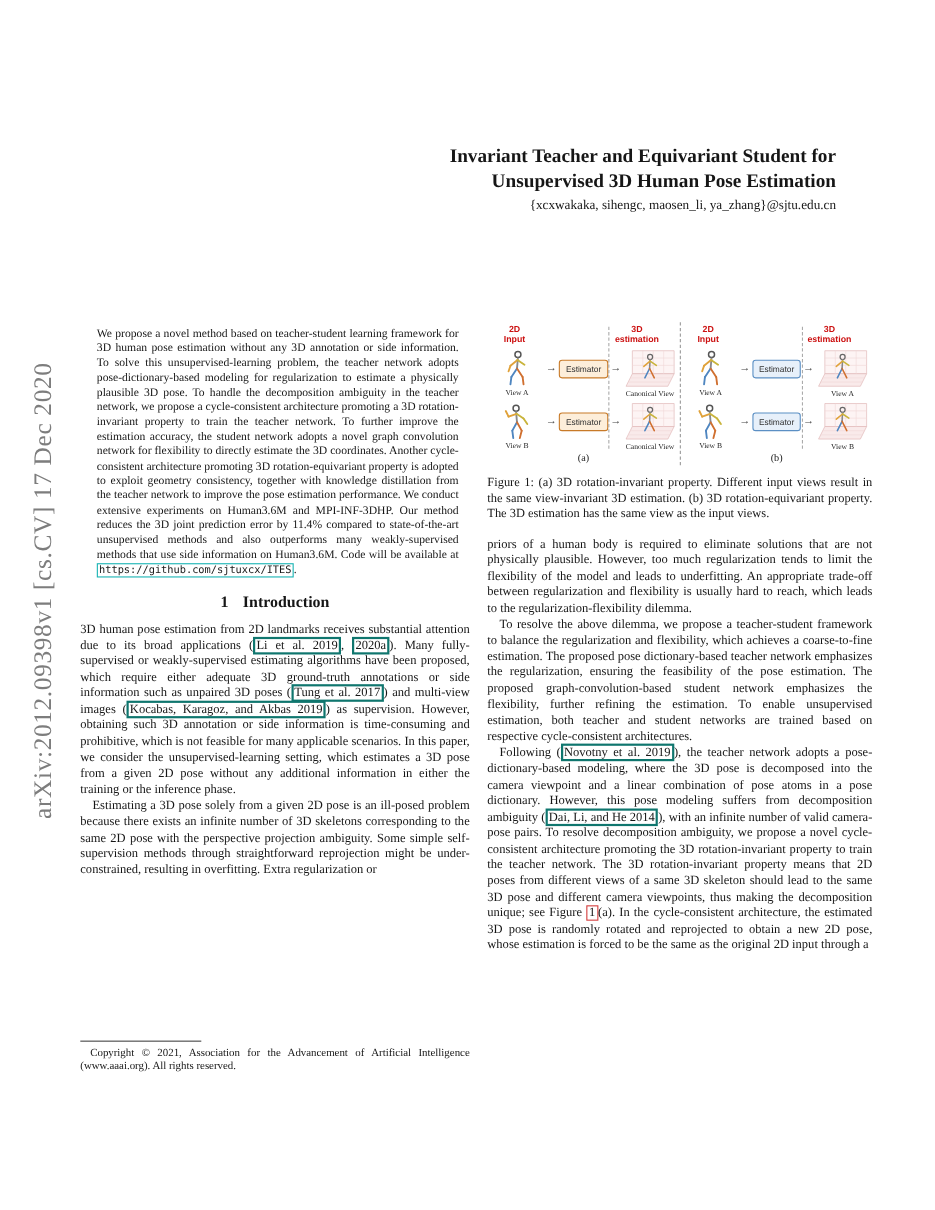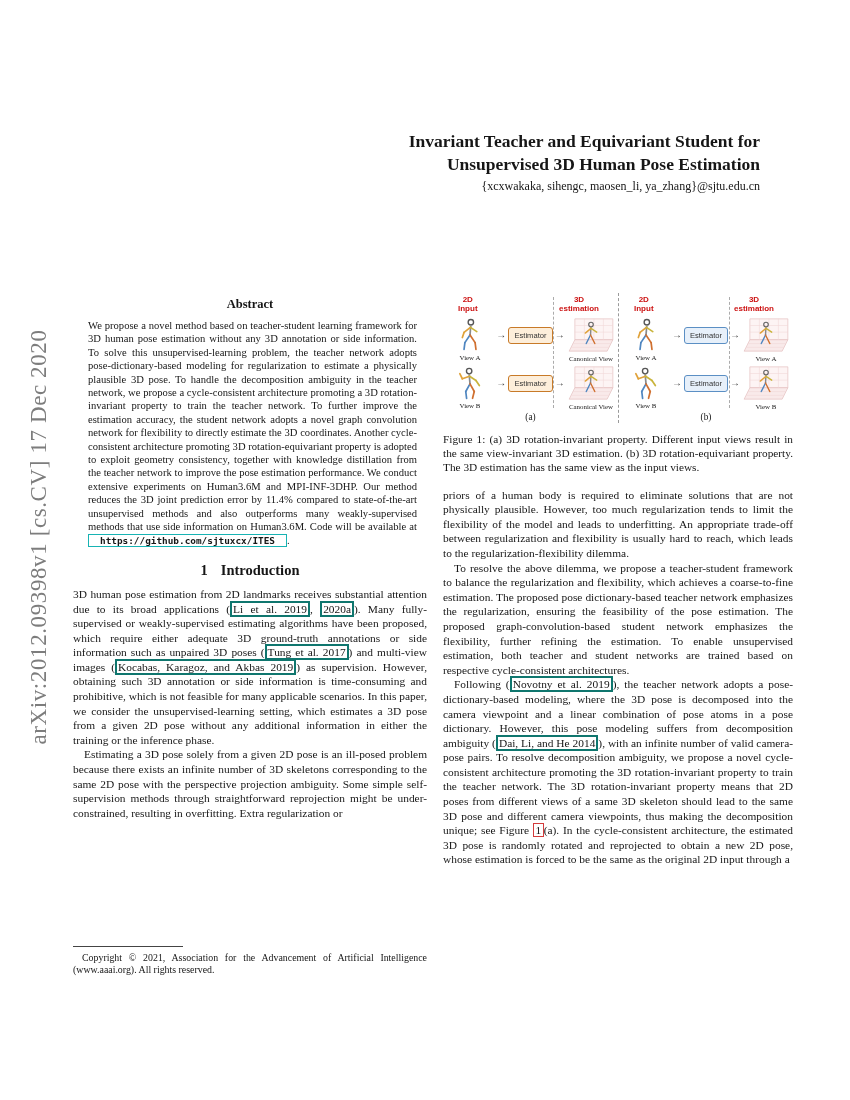--- a/index.html
+++ b/index.html
@@ -34,21 +34,21 @@
   .abstract-body { padding: 0 10px 0 15px; font-size: 10.6px; line-height: 13.4px; margin: 0; }
 
   .section-heading { text-align: center; font-weight: bold; font-size: 14.5px; margin: 15px 0 8px 0; }
   .section-heading .num { margin-right: 13px; }
 
   p.body { font-size: 11.4px; line-height: 14.6px; margin: 0; }
   p.indent { text-indent: 11px; }
 
   .cite { border: 2px solid #0f766e; padding: 0 1px; }
   .ref-red { border: 1px solid #d43c3c; padding: 0 1.5px; }
-  .url { font-family: "DejaVu Sans Mono", monospace; font-size: 9.4px; border: 1px solid #17b3b3; padding: 0 11px; font-weight: bold; }
+  .url { font-family: "DejaVu Sans Mono", monospace; font-size: 9.4px; border: 1px solid #17b3b3; padding: 0 1px; }
   a.linklike { color: inherit; text-decoration: none; cursor: pointer; }
 
   
   .footnote { position: absolute; left: 73px; top: 946px; width: 354px; font-size: 9.9px; line-height: 12.4px; text-align: justify; }
   .footnote-rule { width: 110px; border: 0; border-top: 1px solid #444; margin: 0 0 5px 0; }
   .footnote p { margin: 0; text-indent: 9px; }
 
   
   .figure { width: 350px; }
   .panels { display: flex; }
@@ -125,21 +125,20 @@
 
   <div class="titleblock">
     <div class="title">
       <div>Invariant Teacher and Equivariant Student for</div>
       <div>Unsupervised 3D Human Pose Estimation</div>
     </div>
     <div class="emails">{xcxwakaka, sihengc, maosen_li, ya_zhang}@sjtu.edu.cn</div>
   </div>
 
   <div class="col col-left">
-    <div class="abstract-heading">Abstract</div>
     <p class="abstract-body"><span>We propose a novel method based on teacher-student learning framework for 3D human pose estimation without any 3D annotation or side information. To solve this unsupervised-learning problem, the teacher network adopts pose-dictionary-based modeling for regularization to estimate a physically plausible 3D pose. To handle the decomposition ambiguity in the teacher network, we propose a cycle-consistent architecture promoting a 3D rotation-invariant property to train the teacher network. To further improve the estimation accuracy, the student network adopts a novel graph convolution network for flexibility to directly estimate the 3D coordinates. Another cycle-consistent architecture promoting 3D rotation-equivariant property is adopted to exploit geometry consistency, together with knowledge distillation from the teacher network to improve the pose estimation performance. We conduct extensive experiments on Human3.6M and MPI-INF-3DHP. Our method reduces the 3D joint prediction error by 11.4% compared to state-of-the-art unsupervised methods and also outperforms many weakly-supervised methods that use side information on Human3.6M. Code will be available at </span><a class="url linklike">https://github.com/sjtuxcx/ITES</a><span>.</span></p>
 
     <div class="section-heading"><span class="num">1</span><span>Introduction</span></div>
 
     <p class="body"><span>3D human pose estimation from 2D landmarks receives substantial attention due to its broad applications (</span><a class="cite linklike">Li et al. 2019</a><span>, </span><a class="cite linklike">2020a</a><span>). Many fully-supervised or weakly-supervised estimating algorithms have been proposed, which require either adequate 3D ground-truth annotations or side information such as unpaired 3D poses (</span><a class="cite linklike">Tung et al. 2017</a><span>) and multi-view images (</span><a class="cite linklike">Kocabas, Karagoz, and Akbas 2019</a><span>) as supervision. However, obtaining such 3D annotation or side information is time-consuming and prohibitive, which is not feasible for many applicable scenarios. In this paper, we consider the unsupervised-learning setting, which estimates a 3D pose from a given 2D pose without any additional information in either the training or the inference phase.</span></p>
 
     <p class="body indent">Estimating a 3D pose solely from a given 2D pose is an ill-posed problem because there exists an infinite number of 3D skeletons corresponding to the same 2D pose with the perspective projection ambiguity. Some simple self-supervision methods through straightforward reprojection might be under-constrained, resulting in overfitting. Extra regularization or</p>
   </div>
 
   <div class="footnote">

